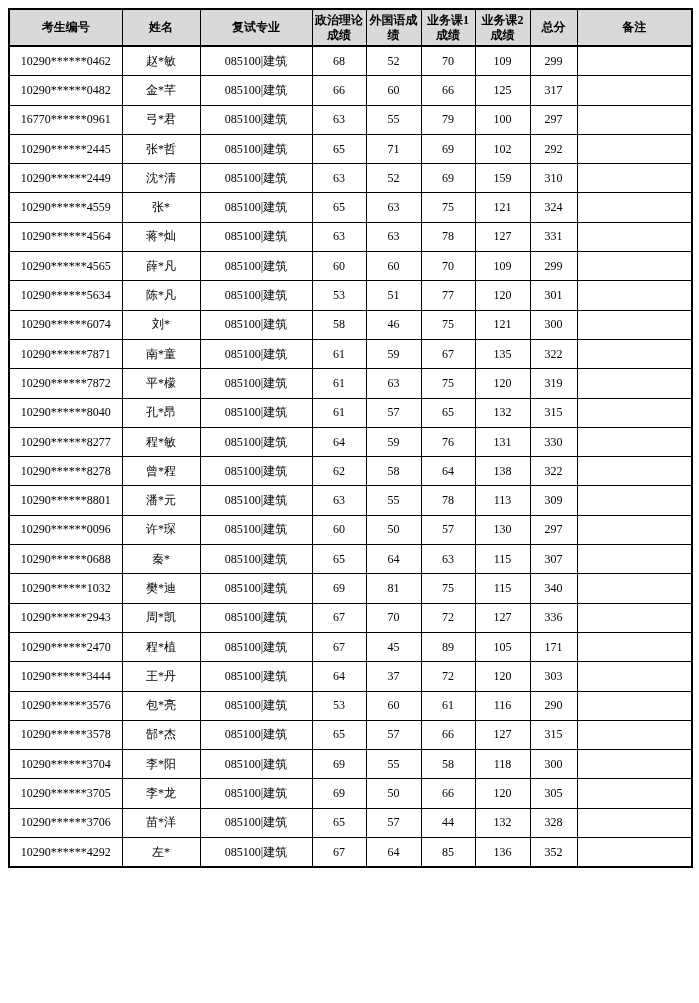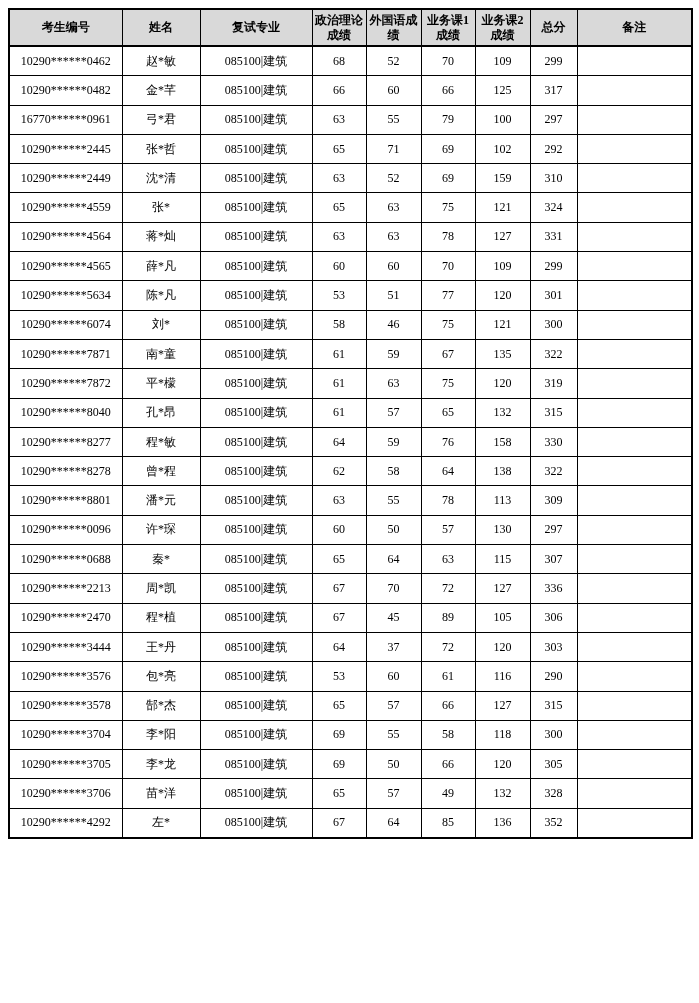--- a/index.html
+++ b/index.html
@@ -228,21 +228,21 @@
           <td>315</td>
           <td></td>
         </tr>
         <tr>
           <td>10290******8277</td>
           <td>程*敏</td>
           <td>085100|建筑</td>
           <td>64</td>
           <td>59</td>
           <td>76</td>
-          <td>158</td>
+          <td>131</td>
           <td>330</td>
           <td></td>
         </tr>
         <tr>
           <td>10290******8278</td>
           <td>曾*程</td>
           <td>085100|建筑</td>
           <td>62</td>
           <td>58</td>
           <td>64</td>
@@ -277,39 +277,50 @@
           <td>秦*</td>
           <td>085100|建筑</td>
           <td>65</td>
           <td>64</td>
           <td>63</td>
           <td>115</td>
           <td>307</td>
           <td></td>
         </tr>
         <tr>
-          <td>10290******2213</td>
+          <td>10290******1032</td>
+          <td>樊*迪</td>
+          <td>085100|建筑</td>
+          <td>69</td>
+          <td>81</td>
+          <td>75</td>
+          <td>115</td>
+          <td>340</td>
+          <td></td>
+        </tr>
+        <tr>
+          <td>10290******2943</td>
           <td>周*凯</td>
           <td>085100|建筑</td>
           <td>67</td>
           <td>70</td>
           <td>72</td>
           <td>127</td>
           <td>336</td>
           <td></td>
         </tr>
         <tr>
           <td>10290******2470</td>
           <td>程*植</td>
           <td>085100|建筑</td>
           <td>67</td>
           <td>45</td>
           <td>89</td>
           <td>105</td>
-          <td>306</td>
+          <td>171</td>
           <td></td>
         </tr>
         <tr>
           <td>10290******3444</td>
           <td>王*丹</td>
           <td>085100|建筑</td>
           <td>64</td>
           <td>37</td>
           <td>72</td>
           <td>120</td>
@@ -359,21 +370,21 @@
           <td>120</td>
           <td>305</td>
           <td></td>
         </tr>
         <tr>
           <td>10290******3706</td>
           <td>苗*洋</td>
           <td>085100|建筑</td>
           <td>65</td>
           <td>57</td>
-          <td>49</td>
+          <td>44</td>
           <td>132</td>
           <td>328</td>
           <td></td>
         </tr>
         <tr>
           <td>10290******4292</td>
           <td>左*</td>
           <td>085100|建筑</td>
           <td>67</td>
           <td>64</td>

